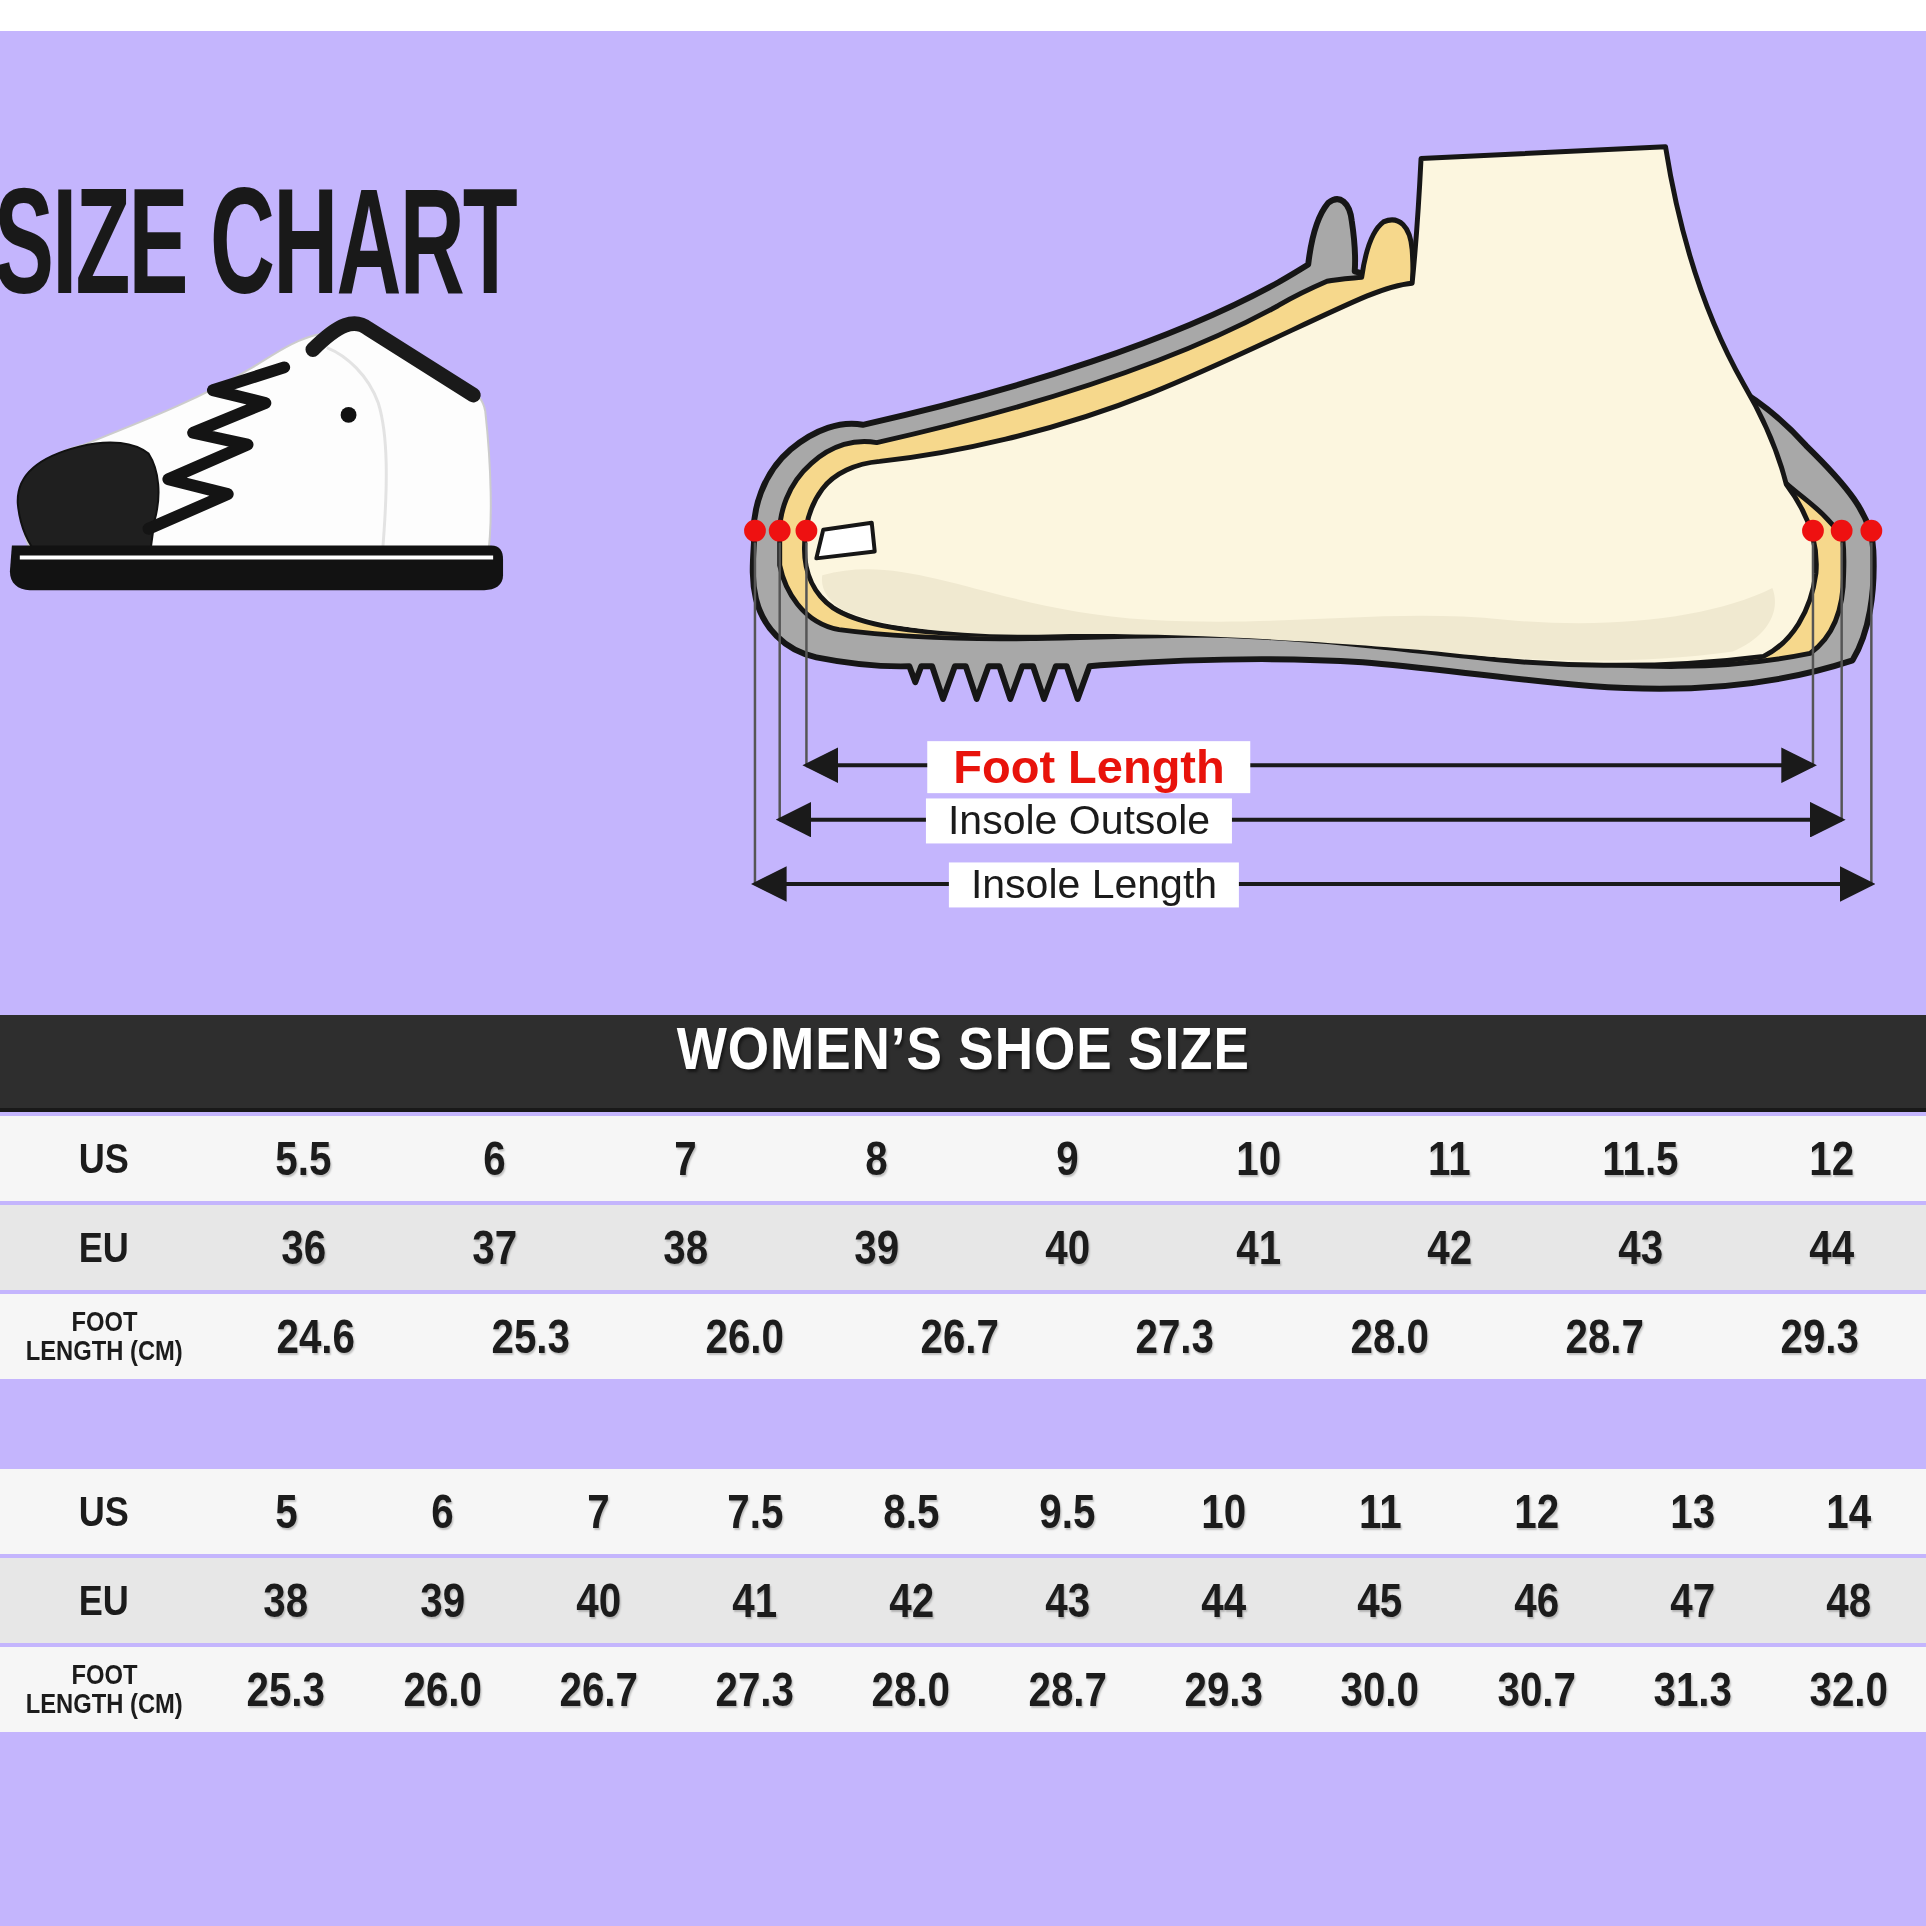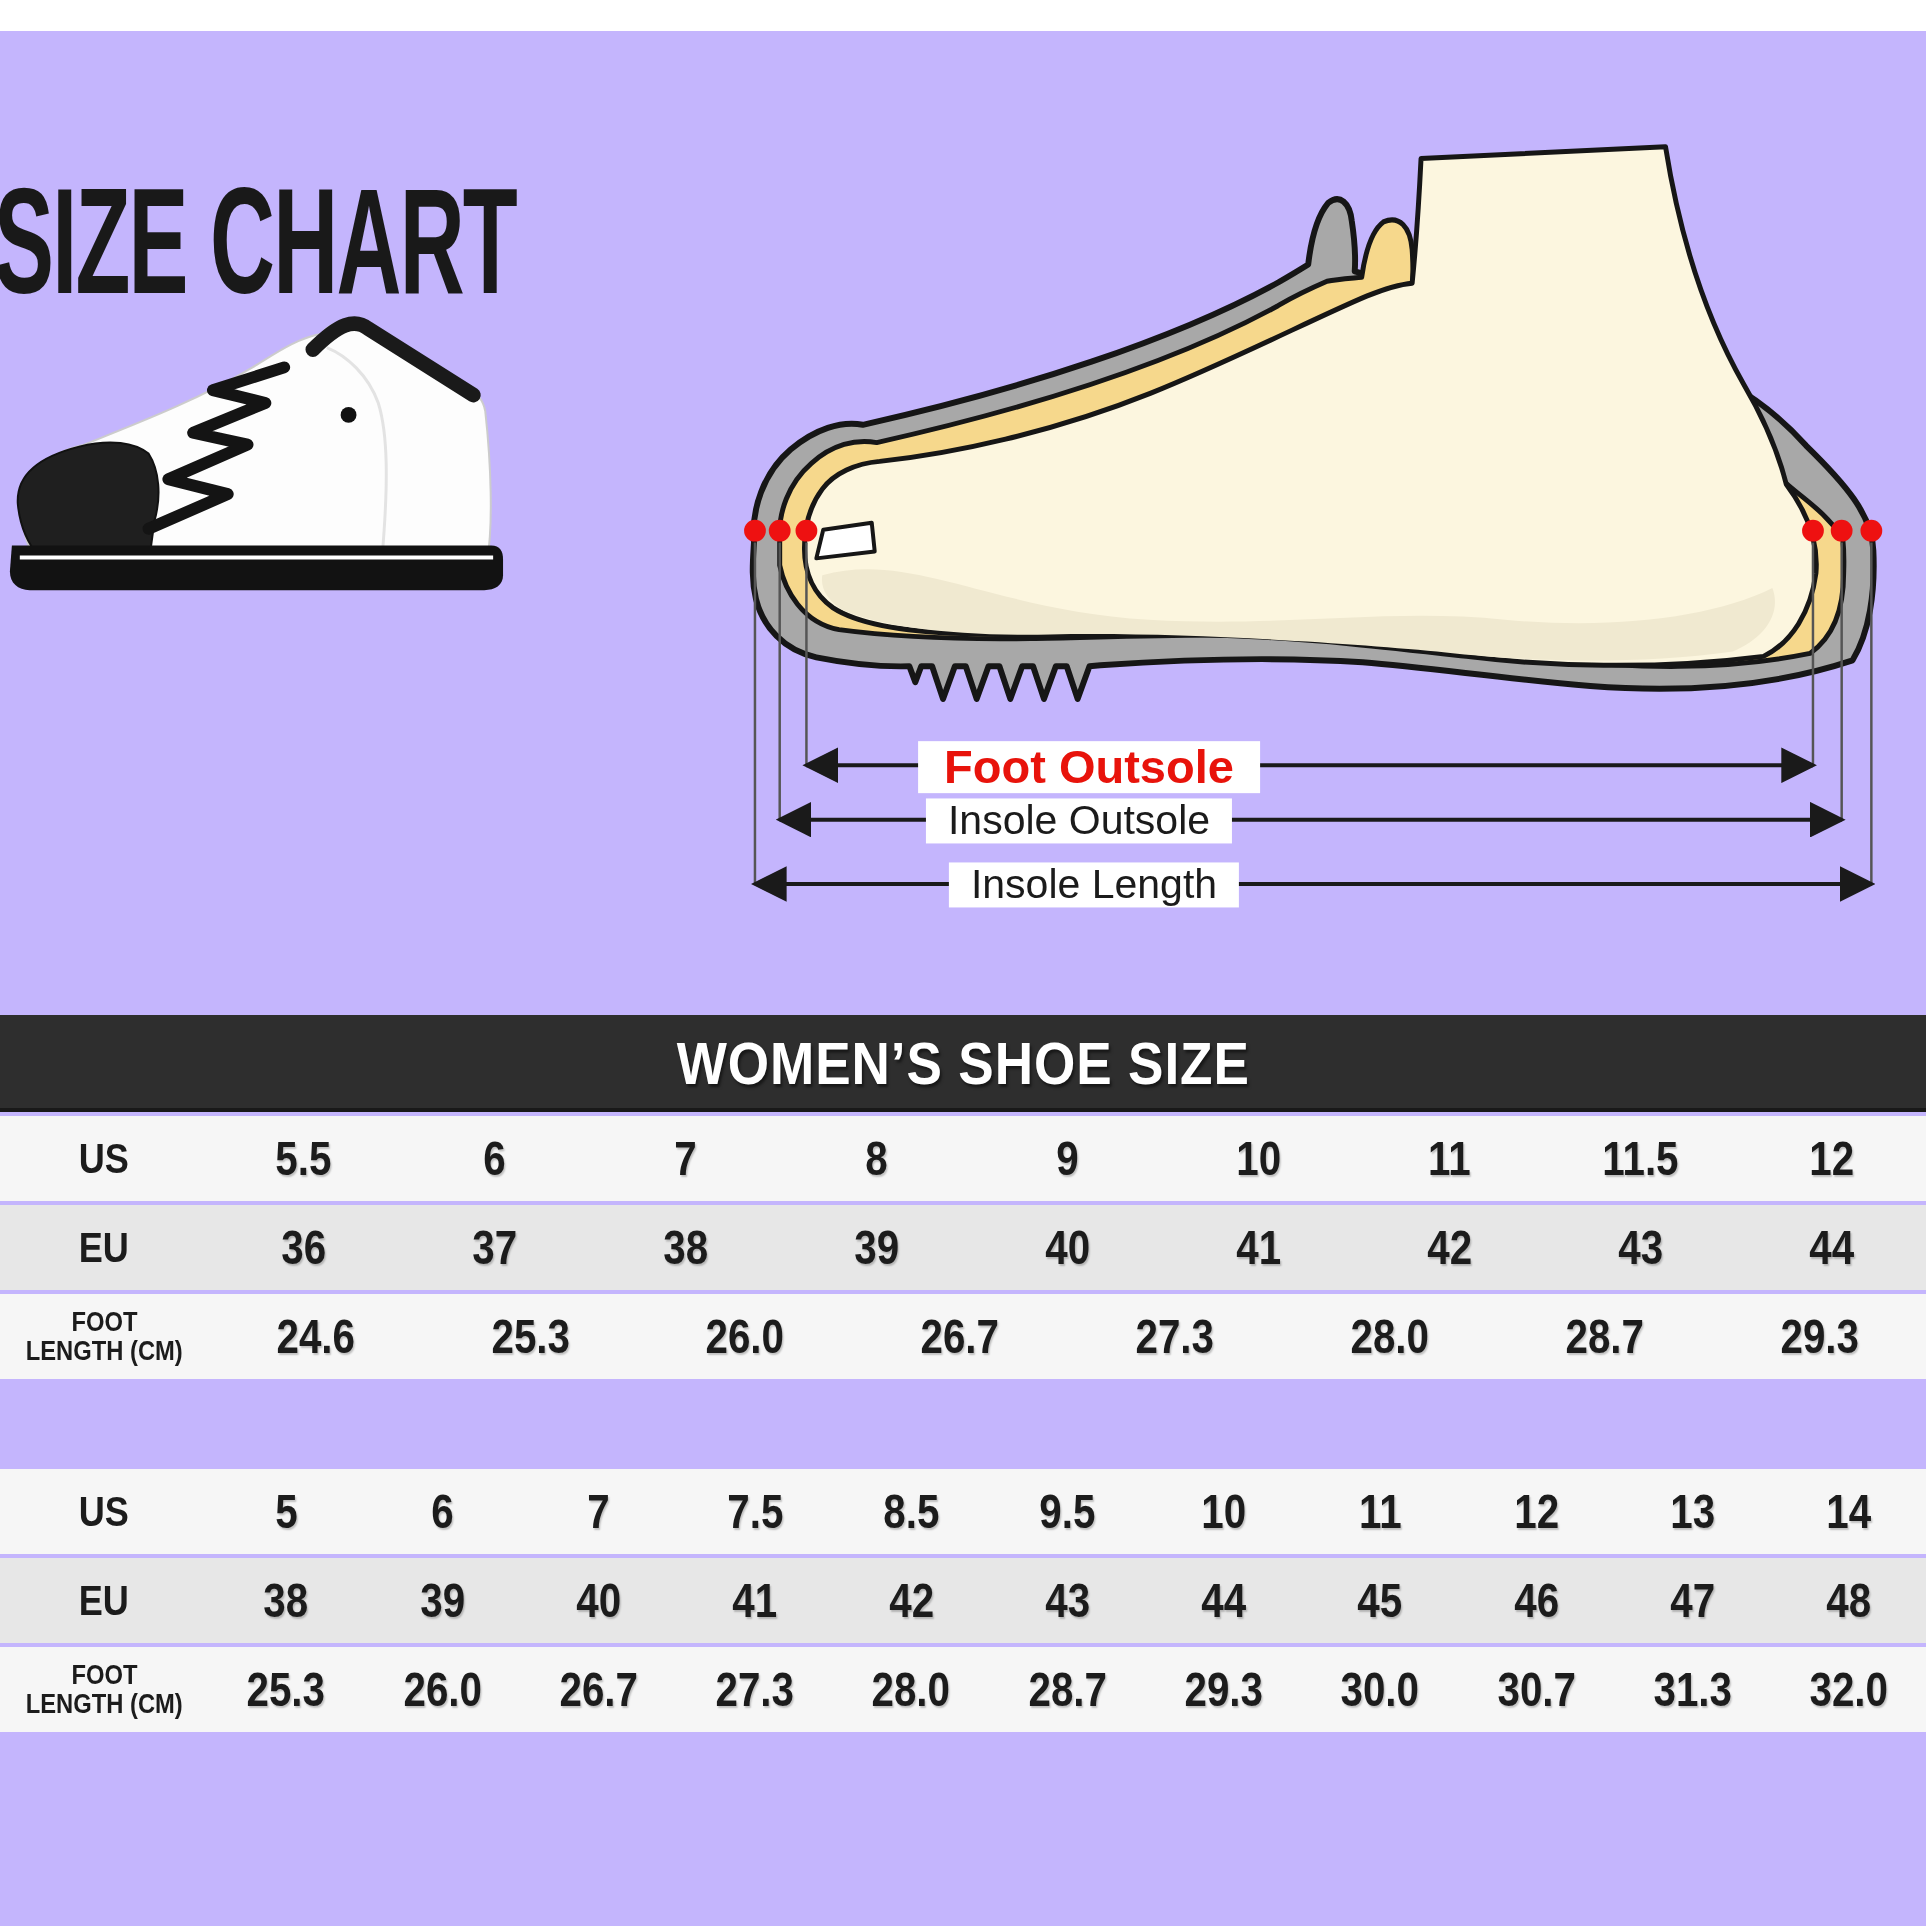--- a/index.html
+++ b/index.html
@@ -20,21 +20,21 @@
 
   
   .mlabel{position:absolute;transform:translate(-50%,-50%);background:#ffffff;white-space:nowrap;line-height:1.1;}
   .mlabel.foot{font-size:47px;font-weight:700;color:#e8130b;padding:0 26px;}
   .mlabel.plain{font-size:41px;font-weight:400;color:#1b1b1b;padding:0 22px;}
 
   
   .size-table{position:absolute;left:0;width:1927px;}
   .size-table.women{top:984px;}
   .size-table.men{top:1434px;}
-  .bar{height:97px;background:#2e2e2e;display:flex;align-items:center;justify-content:center;
+  .bar{height:97px;background:#2e2e2e;display:flex;align-items:flex-start;justify-content:center;
        box-shadow:inset 0 -4px 0 #191919;}
   .bar .cond{transform:scaleX(0.90);font-size:59px;font-weight:800;color:#ffffff;letter-spacing:1px;
        text-shadow:2px 3px 3px rgba(0,0,0,0.5);}
   .trow{display:flex;height:85px;margin-top:4px;}
   .trow.light{background:#f6f6f6;justify-content:space-between;}
   .trow.gray{background:#e7e7e7;}
   .cell{display:flex;align-items:center;justify-content:center;}
   .label-cell{flex:0 0 208px;width:208px;flex-direction:column;}
   .val-cell{flex:1;}
   .num{font-size:48px;font-weight:700;color:#1c1c1c;transform:scaleX(0.84);
@@ -111,21 +111,21 @@
     <g fill="#ee1111">
       <circle cx="122" cy="420" r="11"></circle>
       <circle cx="147" cy="420" r="11"></circle>
       <circle cx="174" cy="420" r="11"></circle>
       <circle cx="1191" cy="420" r="11"></circle>
       <circle cx="1220" cy="420" r="11"></circle>
       <circle cx="1250" cy="420" r="11"></circle>
     </g>
   </svg>
 
-  <div class="mlabel foot" style="left:1089px;top:736px;">Foot Outsole</div>
+  <div class="mlabel foot" style="left:1089px;top:736px;">Foot Length</div>
   <div class="mlabel plain" style="left:1079px;top:790px;">Insole Outsole</div>
   <div class="mlabel plain" style="left:1094px;top:854px;">Insole Length</div>
 
   <div class="size-table women">
     <div class="bar">
       <span class="cond">WOMEN’S SHOE SIZE</span>
     </div>
   <div class="trow light">
         <div class="cell label-cell">
           <span class="lbl">US</span>

